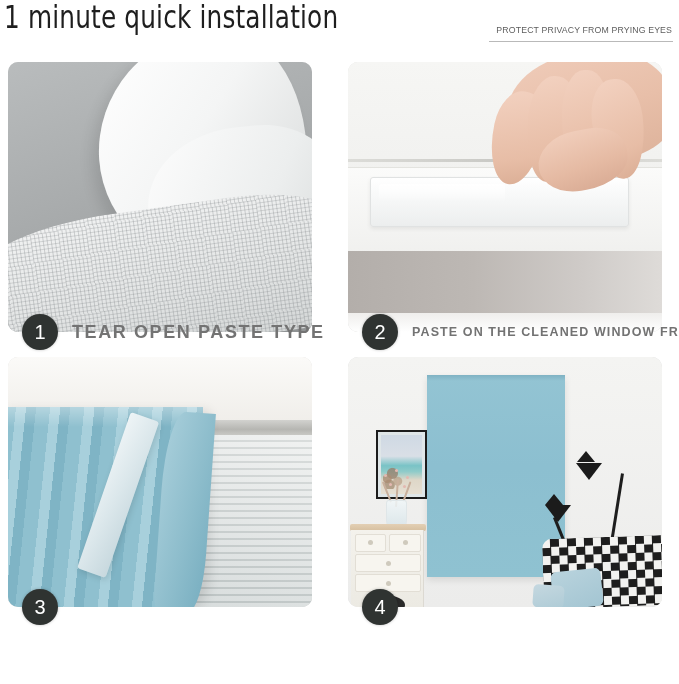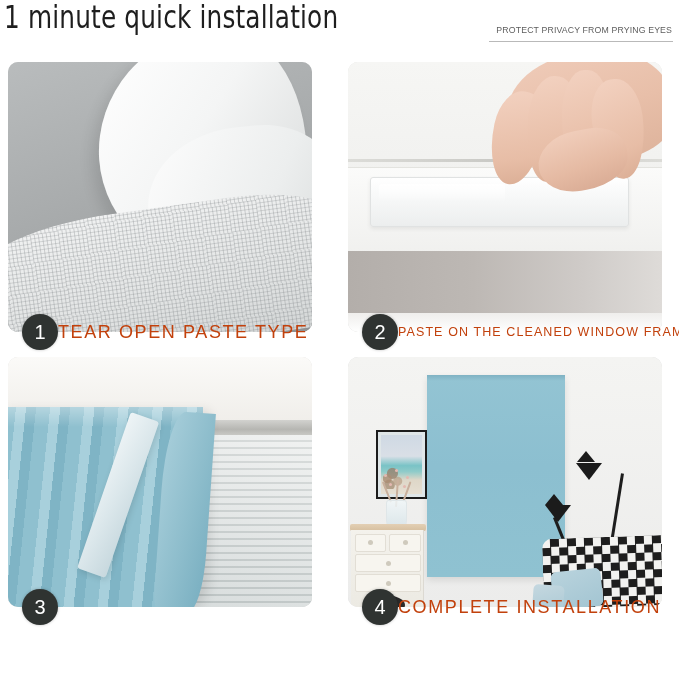--- a/index.html
+++ b/index.html
@@ -100,25 +100,26 @@
     display: flex;
     align-items: center;
     justify-content: center;
     font-size: 20px;
     font-weight: 400;
     font-family: "Liberation Sans", sans-serif;
     flex: 0 0 auto;
     box-shadow: 0 0 3px rgba(0,0,0,.25);
   }
   .cap-label {
+    margin-left: 14px;
     font-family: "Liberation Sans", sans-serif;
     font-size: 18px;
     letter-spacing: 1.6px;
-    color: #c2410c;
-    font-weight: 400;
+    color: #737373;
+    font-weight: 700;
   }
   .cap-small .cap-label { font-size: 12.5px; letter-spacing: 1.1px; }
 
   
   
   
   .p1-bg {
     position: absolute; inset: 0;
     background: linear-gradient(160deg,#b9bcbd 0%, #a9acad 42%, #9ea1a2 70%, #8e9192 100%);
   }
@@ -511,17 +512,16 @@
       <div class="cone-up" style="right:21.5%;bottom:58%;"></div>
       <div class="cone" style="right:29%;bottom:34%;"></div>
       <div class="cone-up" style="right:31.5%;bottom:41%;"></div>
 
       <div class="p4-sofa"></div>
       <div class="p4-pillow"></div>
       <div class="p4-pillow2"></div>
     </div>
     <div class="caption cap-4">
       <div class="badge">4</div>
-      <div class="cap-label">COMPLETE INSTALLATION</div>
     </div>
   </div>
 
 </div>
 
 </body></html>

